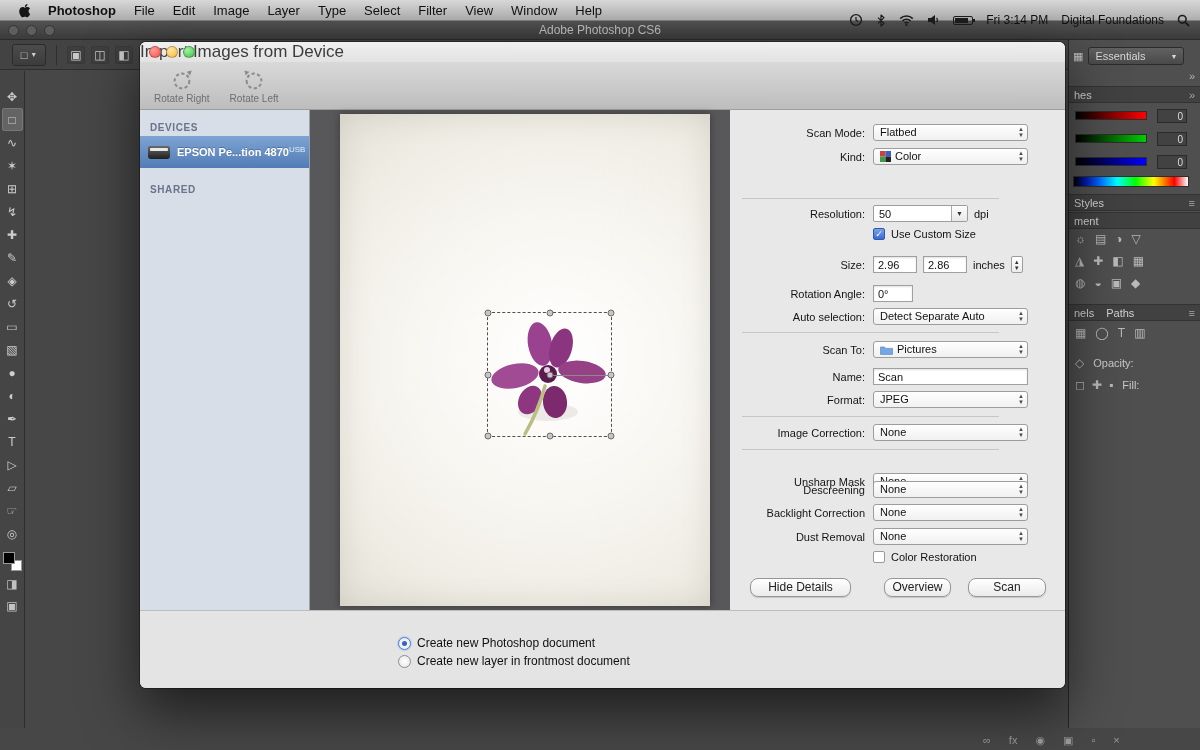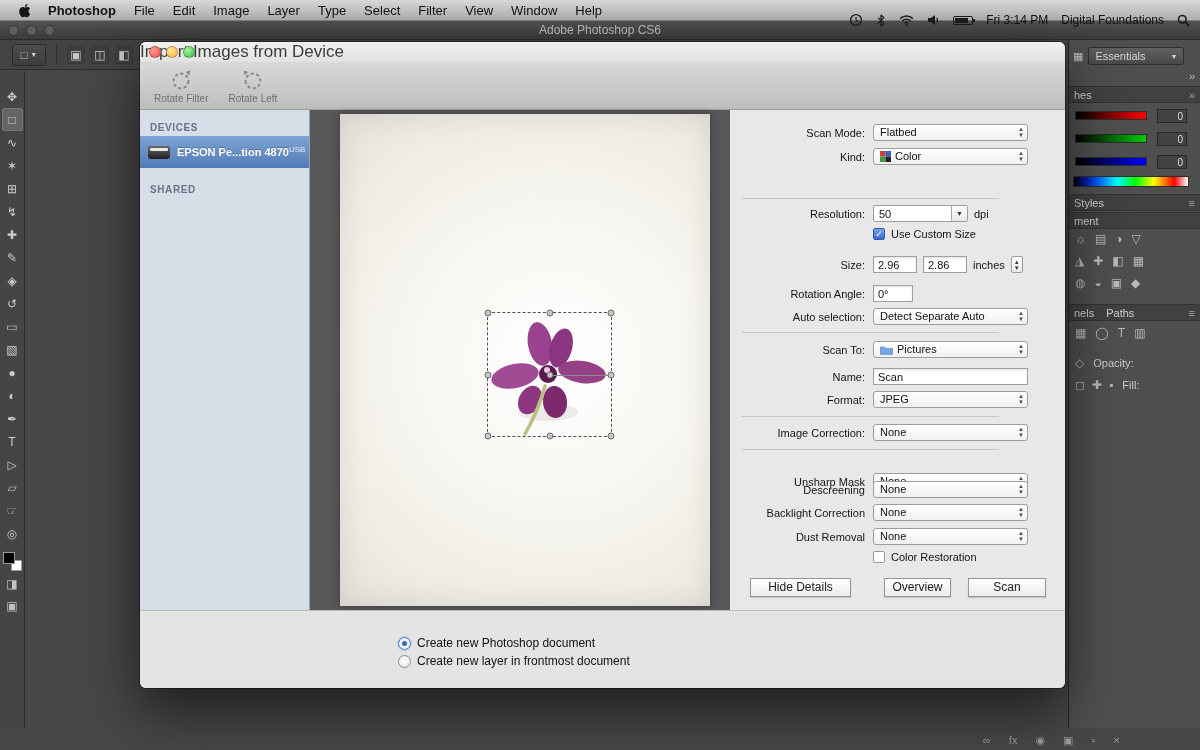--- a/index.html
+++ b/index.html
@@ -125,21 +125,21 @@
   .combo-arr { position:absolute; right:0; top:0; bottom:0; width:16px; border-left:1px solid #a8a8a8;
     background:linear-gradient(#fdfdfd,#e8e8e8); display:flex; align-items:center; justify-content:center; font-size:7px; color:#333; }
   .tfield { height:17px; background:#fff; border:1px solid #a0a0a0; padding:0 4px; line-height:16px; box-shadow:inset 0 1px 2px rgba(0,0,0,.12); }
   .stepper { width:12px; height:17px; border:1px solid #9d9d9d; border-radius:2px; background:linear-gradient(#fff,#ececec);
     display:flex; flex-direction:column; align-items:center; justify-content:center; font-size:6px; line-height:6px; color:#333; }
   .cb { width:12px; height:12px; border-radius:2px; border:1px solid #9a9a9a; background:#fff;
     display:inline-flex; align-items:center; justify-content:center; font-size:9px; color:#fff; flex:none; }
   .cb.checked { background:linear-gradient(#7aa1e8,#3a6ad0); border-color:#2f59b0; }
   .fdiv { position:absolute; left:12px; right:12px; height:1px; background:#c6c6c6; }
   .btn { position:absolute; height:19px; background:linear-gradient(#ffffff,#ebebeb); border:1px solid #969696;
-    border-radius:0; font-size:12px; color:#222; text-align:center; line-height:17px; box-shadow:0 1px 1px rgba(0,0,0,.15); }
+    border-radius:8px; font-size:12px; color:#222; text-align:center; line-height:17px; box-shadow:0 1px 1px rgba(0,0,0,.15); }
   .kind-ico, .folder-ico { flex:none; display:inline-flex; }
 
   .dlg-bottom { position:absolute; left:0; right:0; top:568px; height:78px;
     background:#e4e4e4; border-top:1px solid #bdbdbd; padding:23px 0 0 258px; }
   .radio-row { display:flex; align-items:center; gap:6px; height:18px; font-size:12px; color:#101010; }
   .radio { width:13px; height:13px; border-radius:50%; background:radial-gradient(#fff,#e3e3e3);
     border:1px solid #8f8f8f; flex:none; position:relative; }
   .radio.on { border-color:#4a7fd6; box-shadow:0 0 2px #6b9ae4; }
   .radio.on::after { content:""; position:absolute; left:3px; top:3px; width:5px; height:5px; border-radius:50%; background:#2f63c4; }
 </style>
@@ -357,21 +357,21 @@
       <span class="tl grn"></span>
       <span>Import Images from Device</span>
     </div>
 
     <div class="dlg-toolbar">
       <div class="rotate-btn">
         <svg width="26" height="24" viewBox="0 0 26 26">
             <circle cx="13" cy="14" r="8" fill="none" stroke="#8b8b8b" stroke-width="2.2" stroke-dasharray="3.5 2.6"></circle>
             <path d="M18 4 l5.5 -1.2 -1.6 5.2 z" fill="#8b8b8b"></path>
           </svg>
-        <span>Rotate Filter</span>
+        <span>Rotate Right</span>
       </div>
       <div class="rotate-btn">
         <svg width="26" height="24" viewBox="0 0 26 26" style="transform:scaleX(-1)">
             <circle cx="13" cy="14" r="8" fill="none" stroke="#8b8b8b" stroke-width="2.2" stroke-dasharray="3.5 2.6"></circle>
             <path d="M18 4 l5.5 -1.2 -1.6 5.2 z" fill="#8b8b8b"></path>
           </svg>
         <span>Rotate Left</span>
       </div>
     </div>
 

